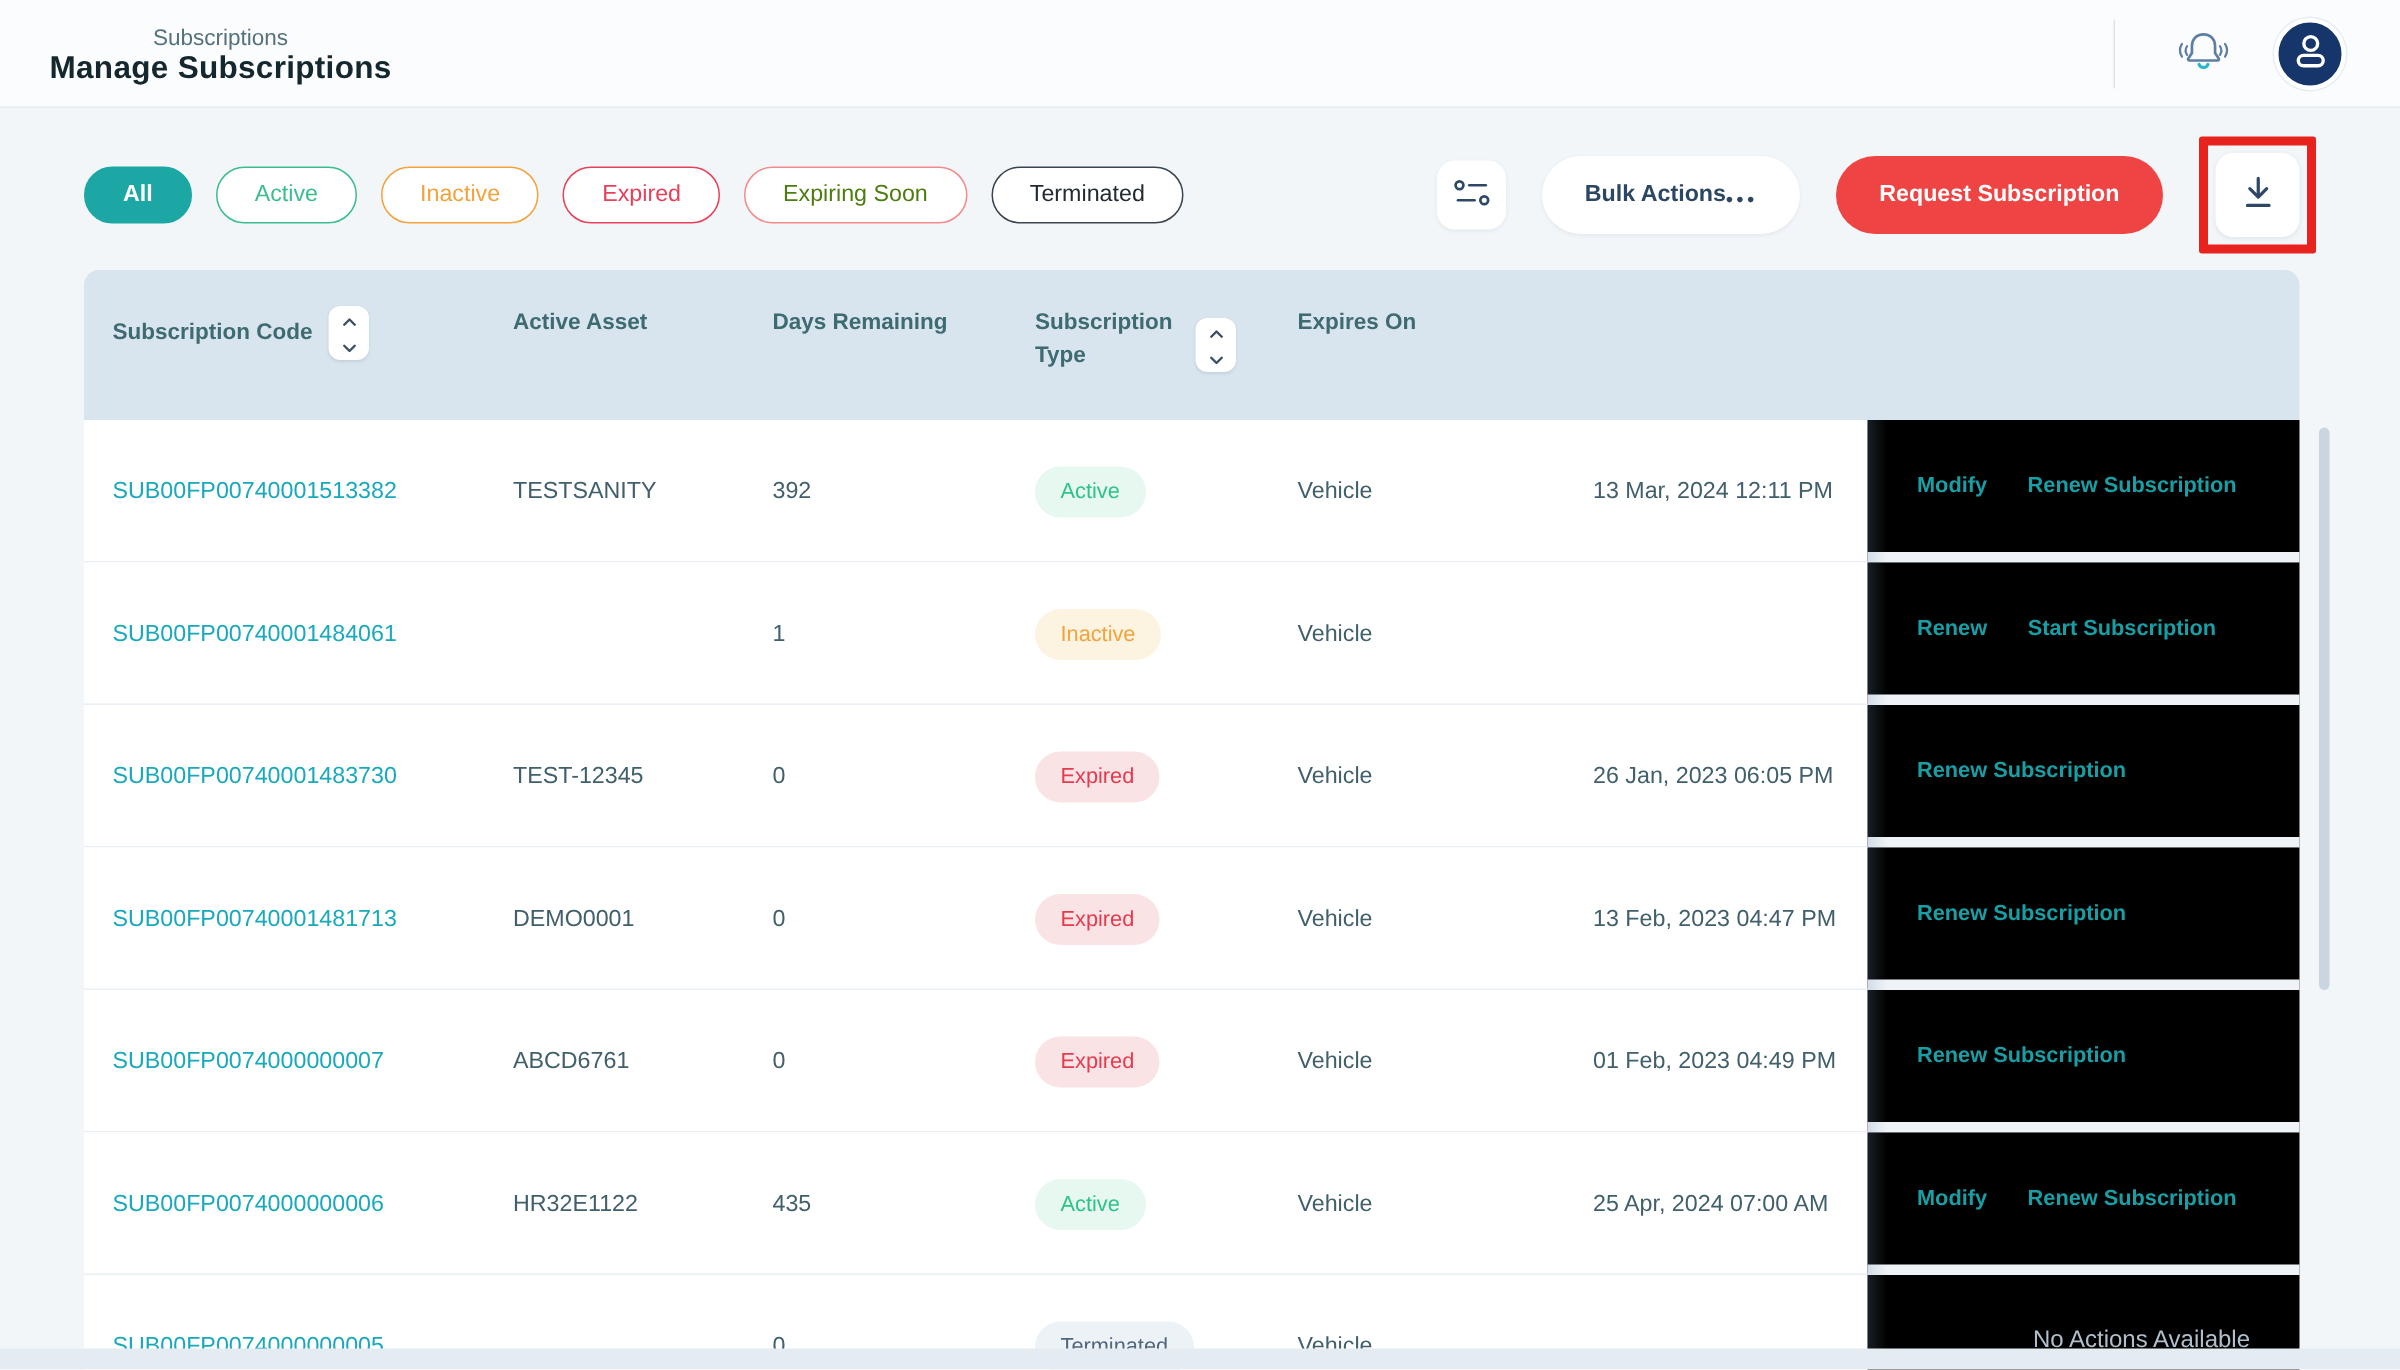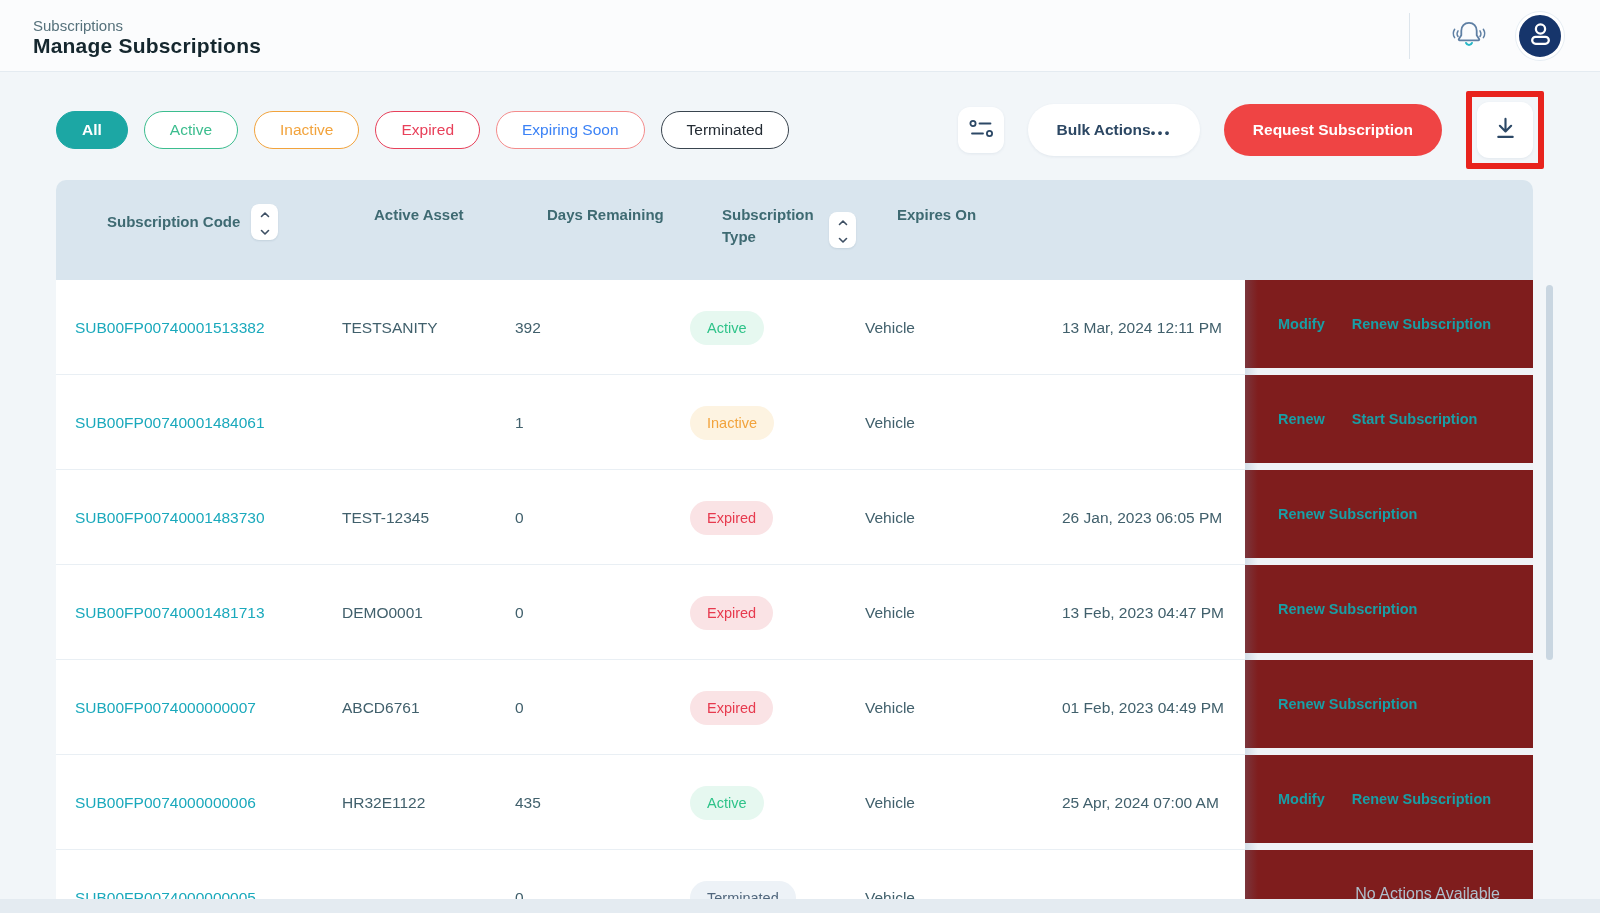--- a/index.html
+++ b/index.html
@@ -2,21 +2,21 @@
 <html><head>
 <meta charset="utf-8">
 <style>
   * { margin:0; padding:0; box-sizing:border-box; }
   html,body { width:1600px; height:913px; }
   body { font-family:"Liberation Sans", sans-serif; background:#F2F6F9; overflow:hidden; }
   .page { position:relative; width:1600px; height:913px; }
 
   
   .topbar { height:72px; background:#FBFCFD; border-bottom:1px solid #E4EBF1; display:flex; align-items:center; justify-content:space-between; padding:0 36px 0 33px; }
-  .tb-left { display:flex; flex-direction:column; gap:0; padding-top:4px; }
+  .tb-left { display:flex; flex-direction:column; gap:0; padding-top:4px;text-align:center; }
   .breadcrumb { font-size:15px; color:#55717B; }
   .page-title { font-size:21px; font-weight:700; color:#15272E; letter-spacing:.2px; }
   .tb-right { display:flex; align-items:center; gap:28px; }
   .tb-divider { width:1px; height:46px; background:#DDE5EC; margin-right:12px; }
   .bell-btn { background:transparent; border:none; cursor:pointer; display:flex; align-items:center; }
   .avatar { width:48px; height:48px; border-radius:50%; background:#16356B; border:3px solid #FFFFFF; box-shadow:0 0 0 1px #E6EDF3; display:flex; align-items:center; justify-content:center; cursor:pointer; }
 
   
   .content { padding:0 56px; }
   .filter-row { margin-top:30px; height:56px; display:flex; align-items:center; justify-content:space-between; }
@@ -29,34 +29,34 @@
   .bulk-label { font-size:15.5px; font-weight:600; color:#2C4763; }
   .bulk-dots { font-size:13px; font-weight:900; color:#2C4763; letter-spacing:2.5px; padding-top:4px; }
   .request-btn { height:52px; border-radius:26px; border:none; padding:0 29px; font-size:15.5px; font-weight:700; color:#FFFFFF; font-family:"Liberation Sans", sans-serif; cursor:pointer; }
   .dl-highlight { border:6px solid #E8231D; border-radius:2px; padding:5px; display:inline-flex; }
   .dl-btn { width:56px; height:56px; border-radius:12px; background:#FFFFFF; border:none; display:flex; align-items:center; justify-content:center; cursor:pointer; box-shadow:0 1px 3px rgba(40,70,100,.08); }
 
   
   .table-card { margin-top:22px; width:1477px; }
   .grid { display:grid; grid-template-columns:267px 173px 175px 175px 197px 183px minmax(0,1fr); padding-left:19px; }
   .thead { background:#D9E5EE; border-radius:10px 10px 0 0; height:100px; align-items:start; }
-  .hcell { display:flex; align-items:center; gap:11px; padding-top:24px; color:#3E6A72; font-size:15px; font-weight:600;margin-left:32px; }
+  .hcell { display:flex; align-items:center; gap:11px; padding-top:24px; color:#3E6A72; font-size:15px; font-weight:600; }
   .hcell.col-6 { align-self:stretch; height:100%; padding-left:20px; border-left:3px solid rgba(255,255,255,.6); background:linear-gradient(to right, rgba(130,155,180,.18), rgba(255,255,255,0) 14px); }
   .hlabel { line-height:1.45; }
   .col-4 .hlabel { width:96px; }
   .sort-btn { width:27px; height:36px; border-radius:8px; border:none; background:#FFFFFF; box-shadow:0 1px 2px rgba(40,70,100,.12); display:flex; flex-direction:column; align-items:center; justify-content:center; gap:3px; cursor:pointer; flex:none; }
   .col-4 .sort-btn { margin-top:8px; }
 
   .tbody { background:#FFFFFF; }
   .trow { height:95px; align-items:center; position:relative; background:#FFFFFF; }
   .trow::after { content:''; position:absolute; left:0; right:288px; bottom:0; height:1px; background:#E9EFF4; }
   .cell { font-size:15.5px; color:#41606C; padding-right:14px; }
   .code-link { font-size:15.5px; color:#1AA9BC; text-decoration:none; cursor:pointer; }
   .status-pill { display:inline-block; padding:9px 17px; border-radius:18px; font-size:14.5px; }
-  .cell-actions { align-self:stretch; display:flex; align-items:center; gap:27px; padding-left:33px; background:#7f1d1d; border-bottom:7px solid #EFF3F7; position:relative; }
+  .cell-actions { align-self:stretch; display:flex; align-items:center; gap:27px; padding-left:33px; background:#000000; border-bottom:7px solid #EFF3F7; position:relative; }
   .cell-actions::before { content:''; position:absolute; left:0; top:0; bottom:-7px; width:13px; background:linear-gradient(to right, rgba(110,140,170,.22), rgba(255,255,255,0)); }
   .action-link { font-size:14.5px; font-weight:700; color:#189FA6; text-decoration:none; cursor:pointer; white-space:nowrap; }
   .no-actions { width:100%; text-align:right; color:#AFBFCC; font-size:16px; padding-right:33px; }
 
   .hscroll { height:8px; margin-top:3px; background:#EDF1F6; border-radius:4px; position:relative; width:1477px; }
   .hthumb { position:absolute; left:0; top:0; height:8px; width:67.2%; background:#A9B7C2; border-radius:4px; cursor:grab; }
   .vthumb { position:absolute; right:47px; top:285px; width:7px; height:375px; background:#C9D6E1; border-radius:4px; cursor:grab; }
 
   
   .pagination { margin-top:22px; display:flex; align-items:center; justify-content:flex-end; gap:26px; padding-right:66px; }
@@ -102,21 +102,21 @@
   </header>
 
   <main class="content">
 
     <div class="filter-row">
       <div class="chips">
           <button class="chip chip-selected" style="color: rgb(255, 255, 255); border-color: rgb(28, 167, 164); background: rgb(28, 167, 164);">All</button>
           <button class="chip" style="color: rgb(59, 189, 142); border-color: rgb(59, 189, 142);">Active</button>
           <button class="chip" style="color: rgb(242, 163, 60); border-color: rgb(242, 163, 60);">Inactive</button>
           <button class="chip" style="color: rgb(232, 64, 90); border-color: rgb(232, 64, 90);">Expired</button>
-          <button class="chip" style="color: #3b82f6; border-color: rgb(244, 139, 139);">Expiring Soon</button>
+          <button class="chip" style="color: #4d7c0f; border-color: rgb(244, 139, 139);">Expiring Soon</button>
           <button class="chip" style="color: rgb(35, 43, 51); border-color: rgb(57, 68, 78);">Terminated</button>
         </div>
       <div class="toolbar">
         <button class="icon-btn">
           <span>
             <svg width="27" height="21" viewBox="0 0 27 21">
               <circle cx="5" cy="5.5" r="2.6" fill="none" stroke="#2C4866" stroke-width="1.8"></circle>
               <line x1="11.5" y1="5.5" x2="22.5" y2="5.5" stroke="#2C4866" stroke-width="1.8" stroke-linecap="round"></line>
               <line x1="4" y1="15.5" x2="15" y2="15.5" stroke="#2C4866" stroke-width="1.8" stroke-linecap="round"></line>
               <circle cx="21.5" cy="15.5" r="2.6" fill="none" stroke="#2C4866" stroke-width="1.8"></circle>

